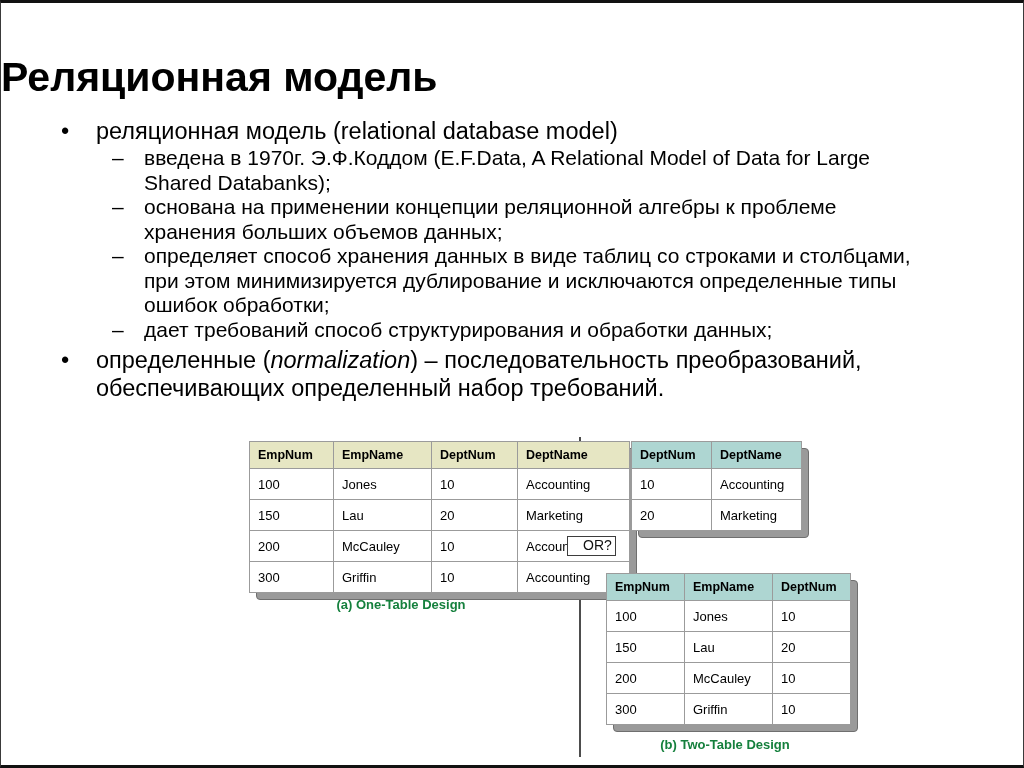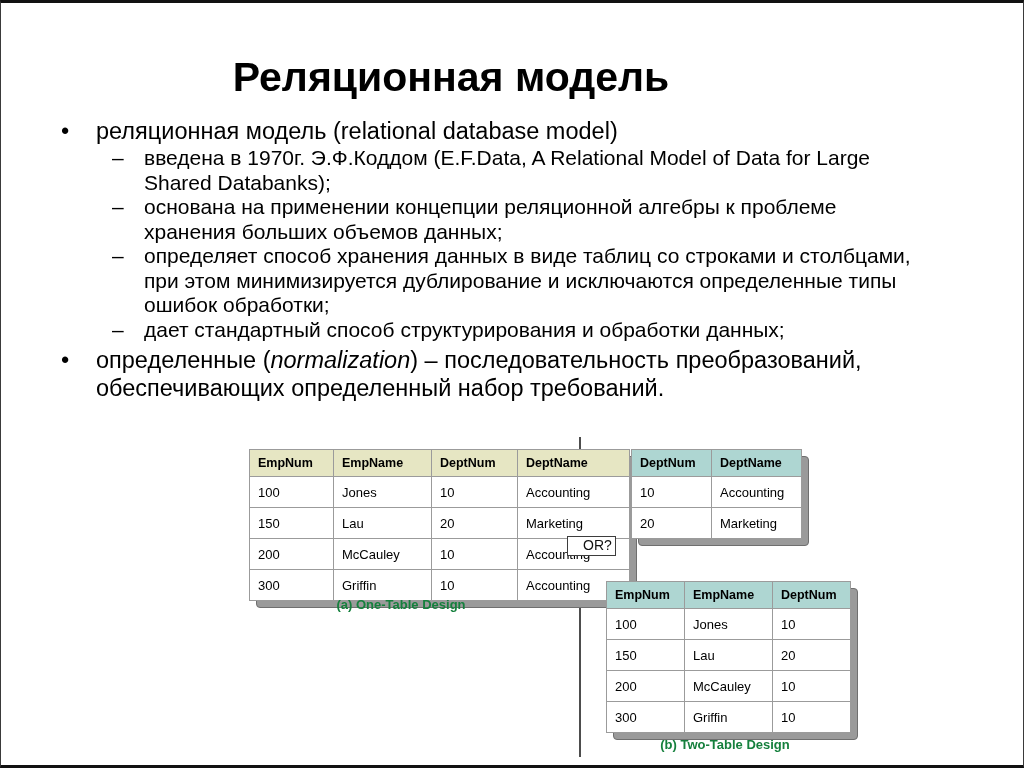--- a/index.html
+++ b/index.html
@@ -28,21 +28,20 @@
     border-left: 1px solid #3a3a3a;
     border-right: 1px solid #3a3a3a;
   }
 
   
   #slide-title {
     position: absolute;
     top: 26px;
     left: 0;
     width: 900px;
-    text-align: center;
     font-size: 41px;
     font-weight: bold;
     letter-spacing: 0px;
     line-height: 1.05;
     white-space: nowrap;
   }
 
   
   #body-text {
     position: absolute;
@@ -113,21 +112,20 @@
     font-weight: normal;
     padding: 1px 3px 2px 15px;
     line-height: 15px;
     color: #111;
     letter-spacing: 0px;
   }
 
   
   .tblock {
     position: absolute;
-    margin-top: 8px;
   }
   .tshadow {
     position: absolute;
     left: 7px;
     top: 7px;
     width: 100%;
     height: 100%;
     background: #9a9a9a;
     border: 1px solid #6f6f6f;
     border-radius: 4px;
@@ -199,21 +197,21 @@
       <span>основана на применении концепции реляционной алгебры к проблеме хранения больших объемов данных;</span>
     </div>
 
     <div class="lvl2">
       <span class="marker">–</span>
       <span>определяет способ хранения данных в виде таблиц со строками и столбцами, при этом минимизируется дублирование и исключаются определенные типы ошибок обработки;</span>
     </div>
 
     <div class="lvl2">
       <span class="marker">–</span>
-      <span>дает стандартный способ структурирования и обработки данных;</span>
+      <span>дает требований способ структурирования и обработки данных;</span>
     </div>
 
     <div class="lvl1" style="margin-top:4px;">
       <span class="marker">•</span>
       <span>определенные (</span><span class="it">normalization</span><span>) – последовательность преобразований, обеспечивающих определенный набор требований.</span>
     </div>
 
   </div>
 
   <div id="figure">

